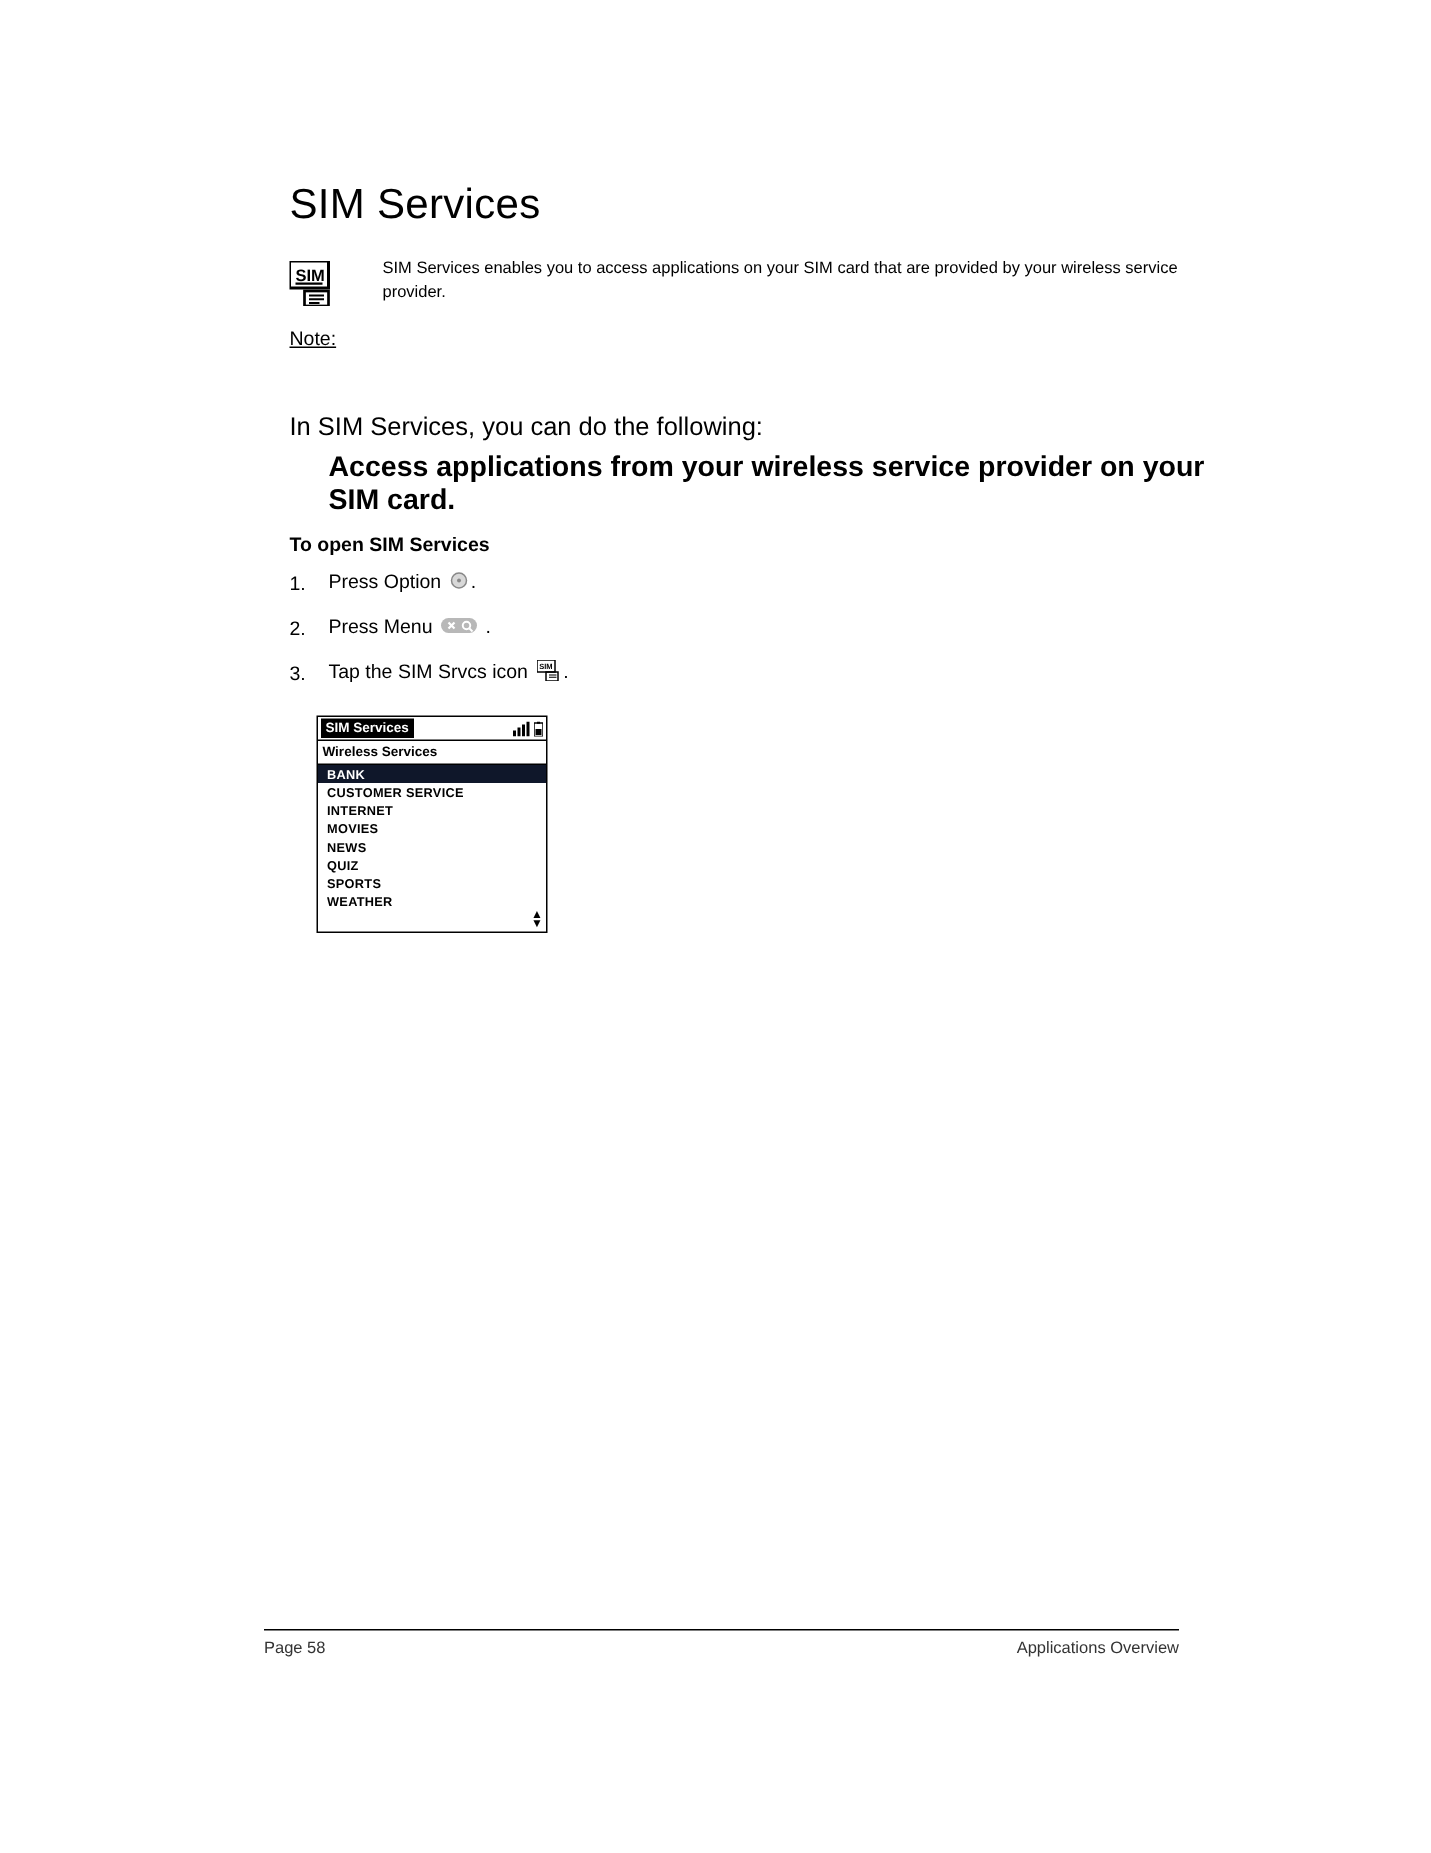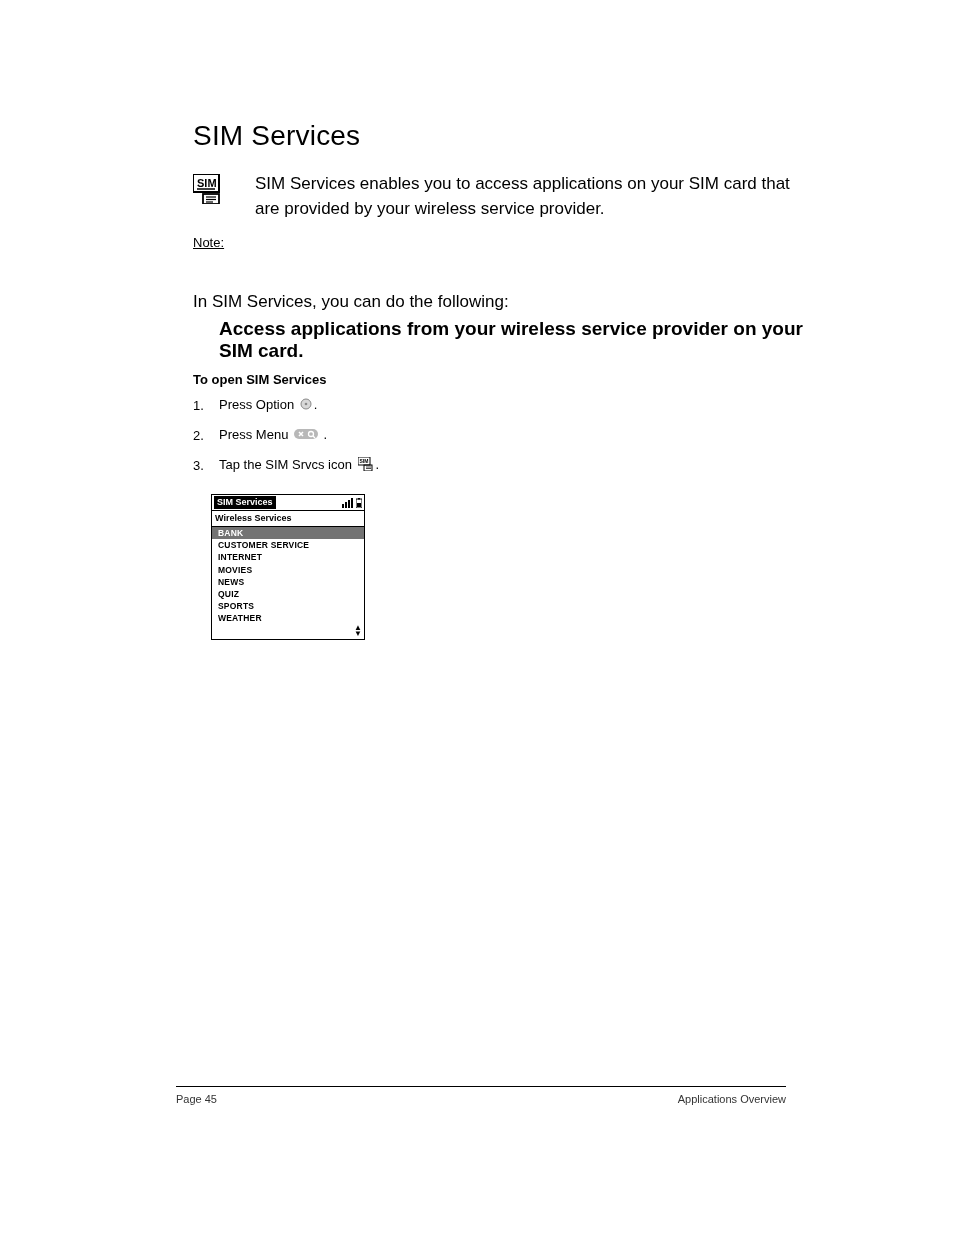--- a/index.html
+++ b/index.html
@@ -31,21 +31,21 @@
     margin-bottom: 14px;
   }
   .sim-big-icon {
     width: 34px;
     height: 30px;
     margin-right: 28px;
     margin-top: 2px;
     flex-shrink: 0;
   }
   .intro-text {
-    font-size: 17px;
+    font-size: 11px;
     line-height: 1.45;
   }
   .note-row {
     display: flex;
     font-size: 13px;
     margin-bottom: 42px;
     text-decoration: underline;
   }
   .note-label {
     width: 56px;
@@ -123,21 +123,21 @@
     padding: 0;
     position: relative;
   }
   .menu-item {
     padding: 1px 6px;
     font-weight: 700;
     letter-spacing: 0.2px;
     font-size: 8.5px;
   }
   .menu-item.selected {
-    background: #737373;
+    background: #0f172a;
     color: #fff;
   }
   .scroll-arrows {
     position: absolute;
     right: 2px;
     bottom: 2px;
     display: flex;
     flex-direction: column;
     line-height: 6px;
     font-size: 8px;
@@ -262,15 +262,15 @@
       <div class="scroll-arrows">
         <span>▲</span>
           <span>▼</span>
       </div>
     </div>
   </div>
 
 </div>
 
 <div class="footer">
-  <span>Page 45</span>
+  <span>Page 58</span>
   <span>Applications Overview</span>
 </div>
 
 </body></html>

